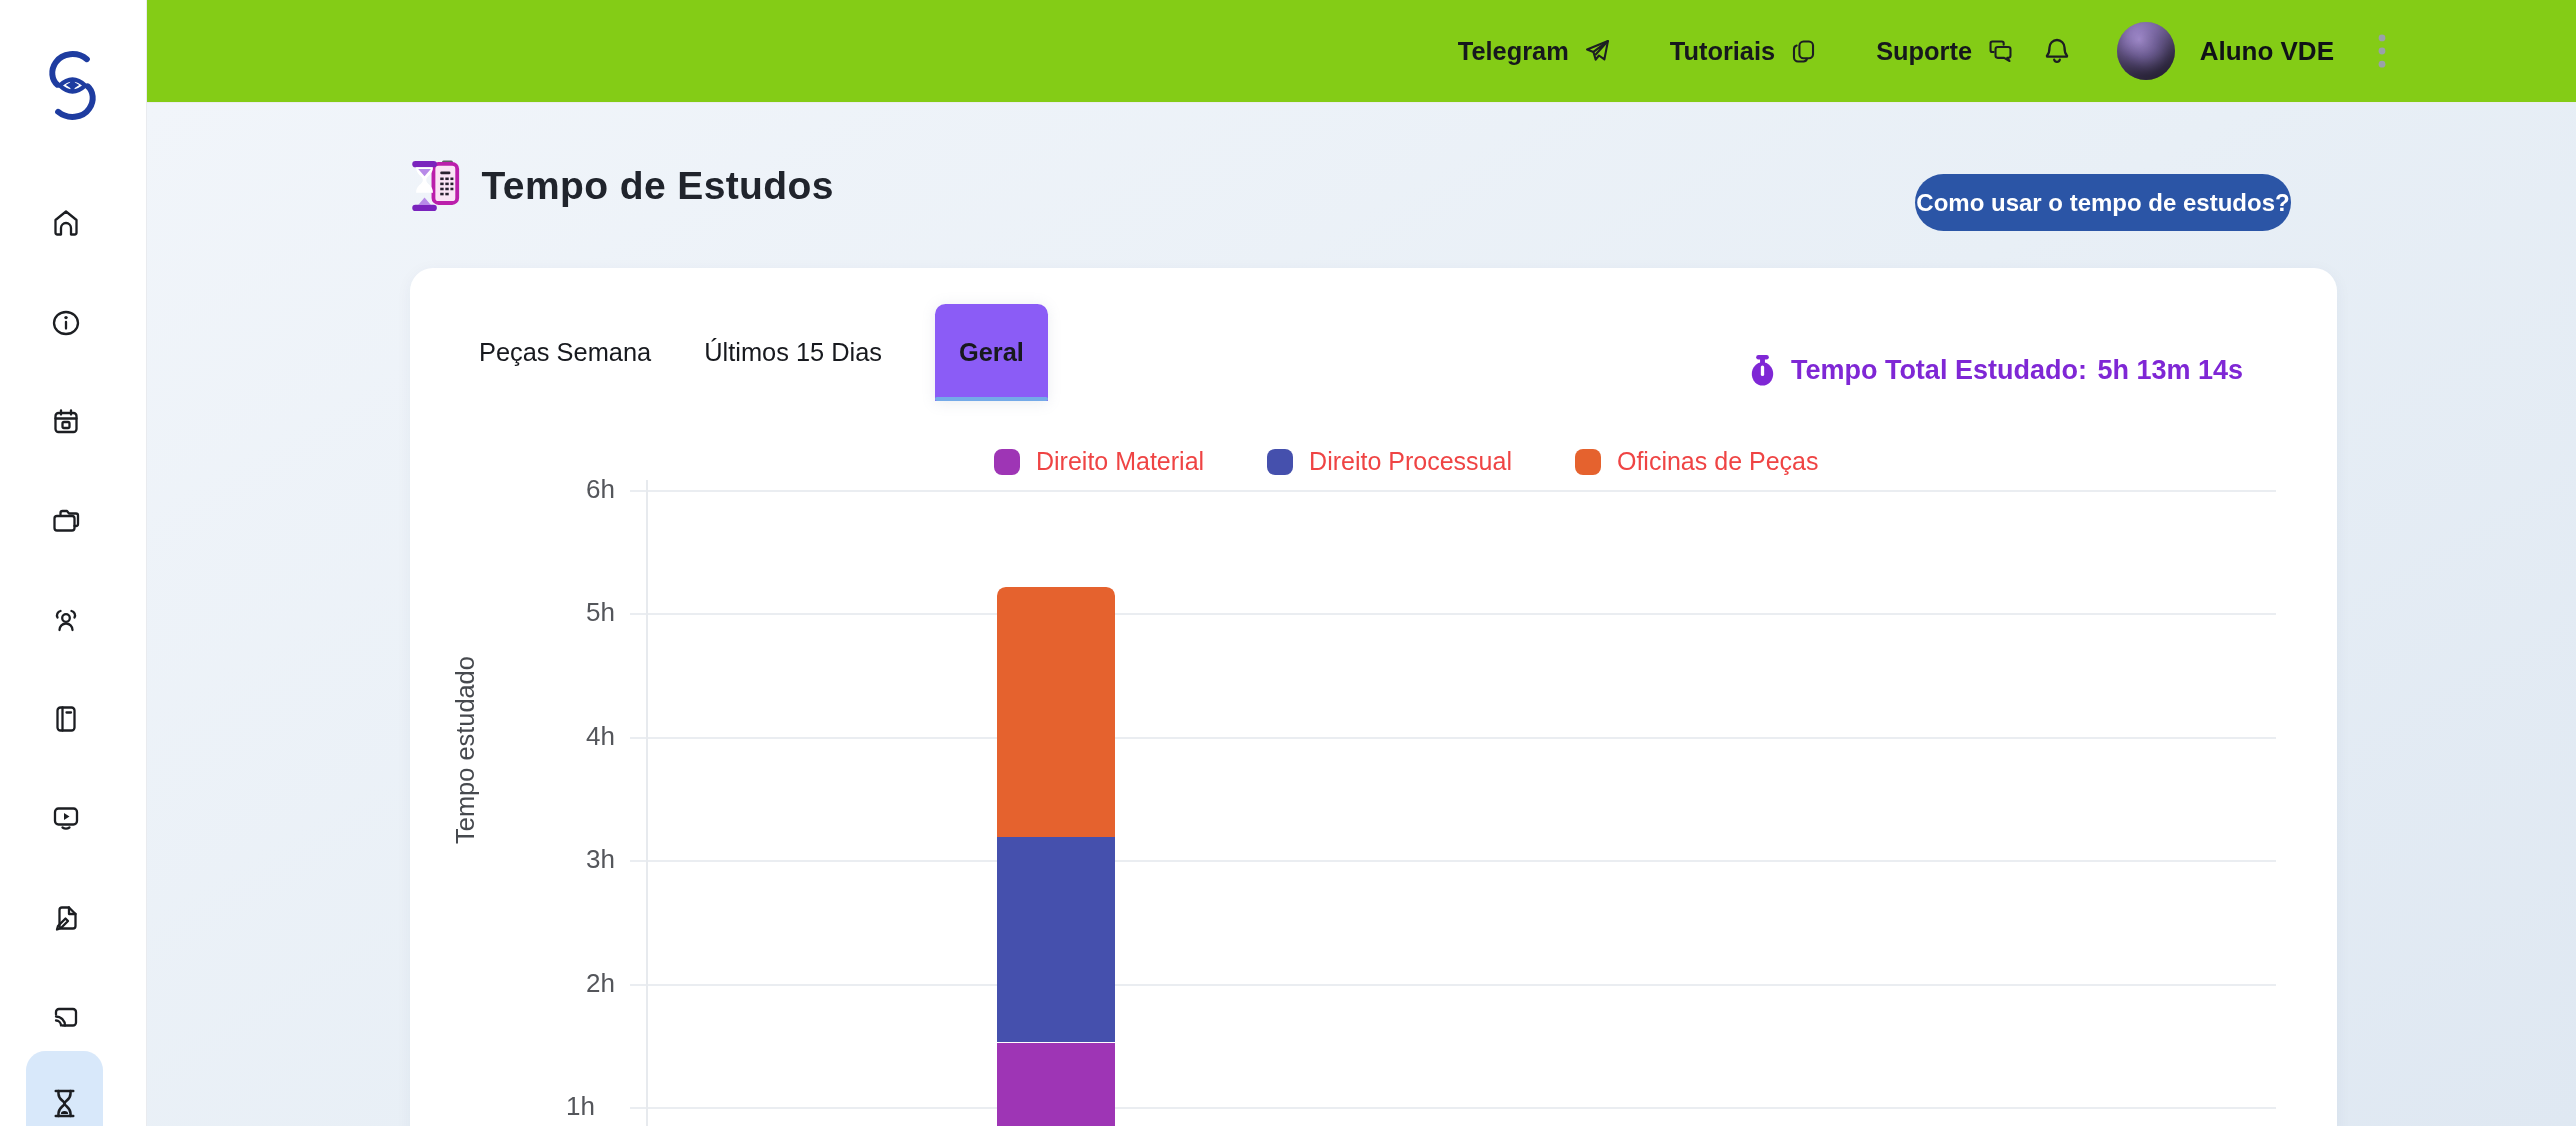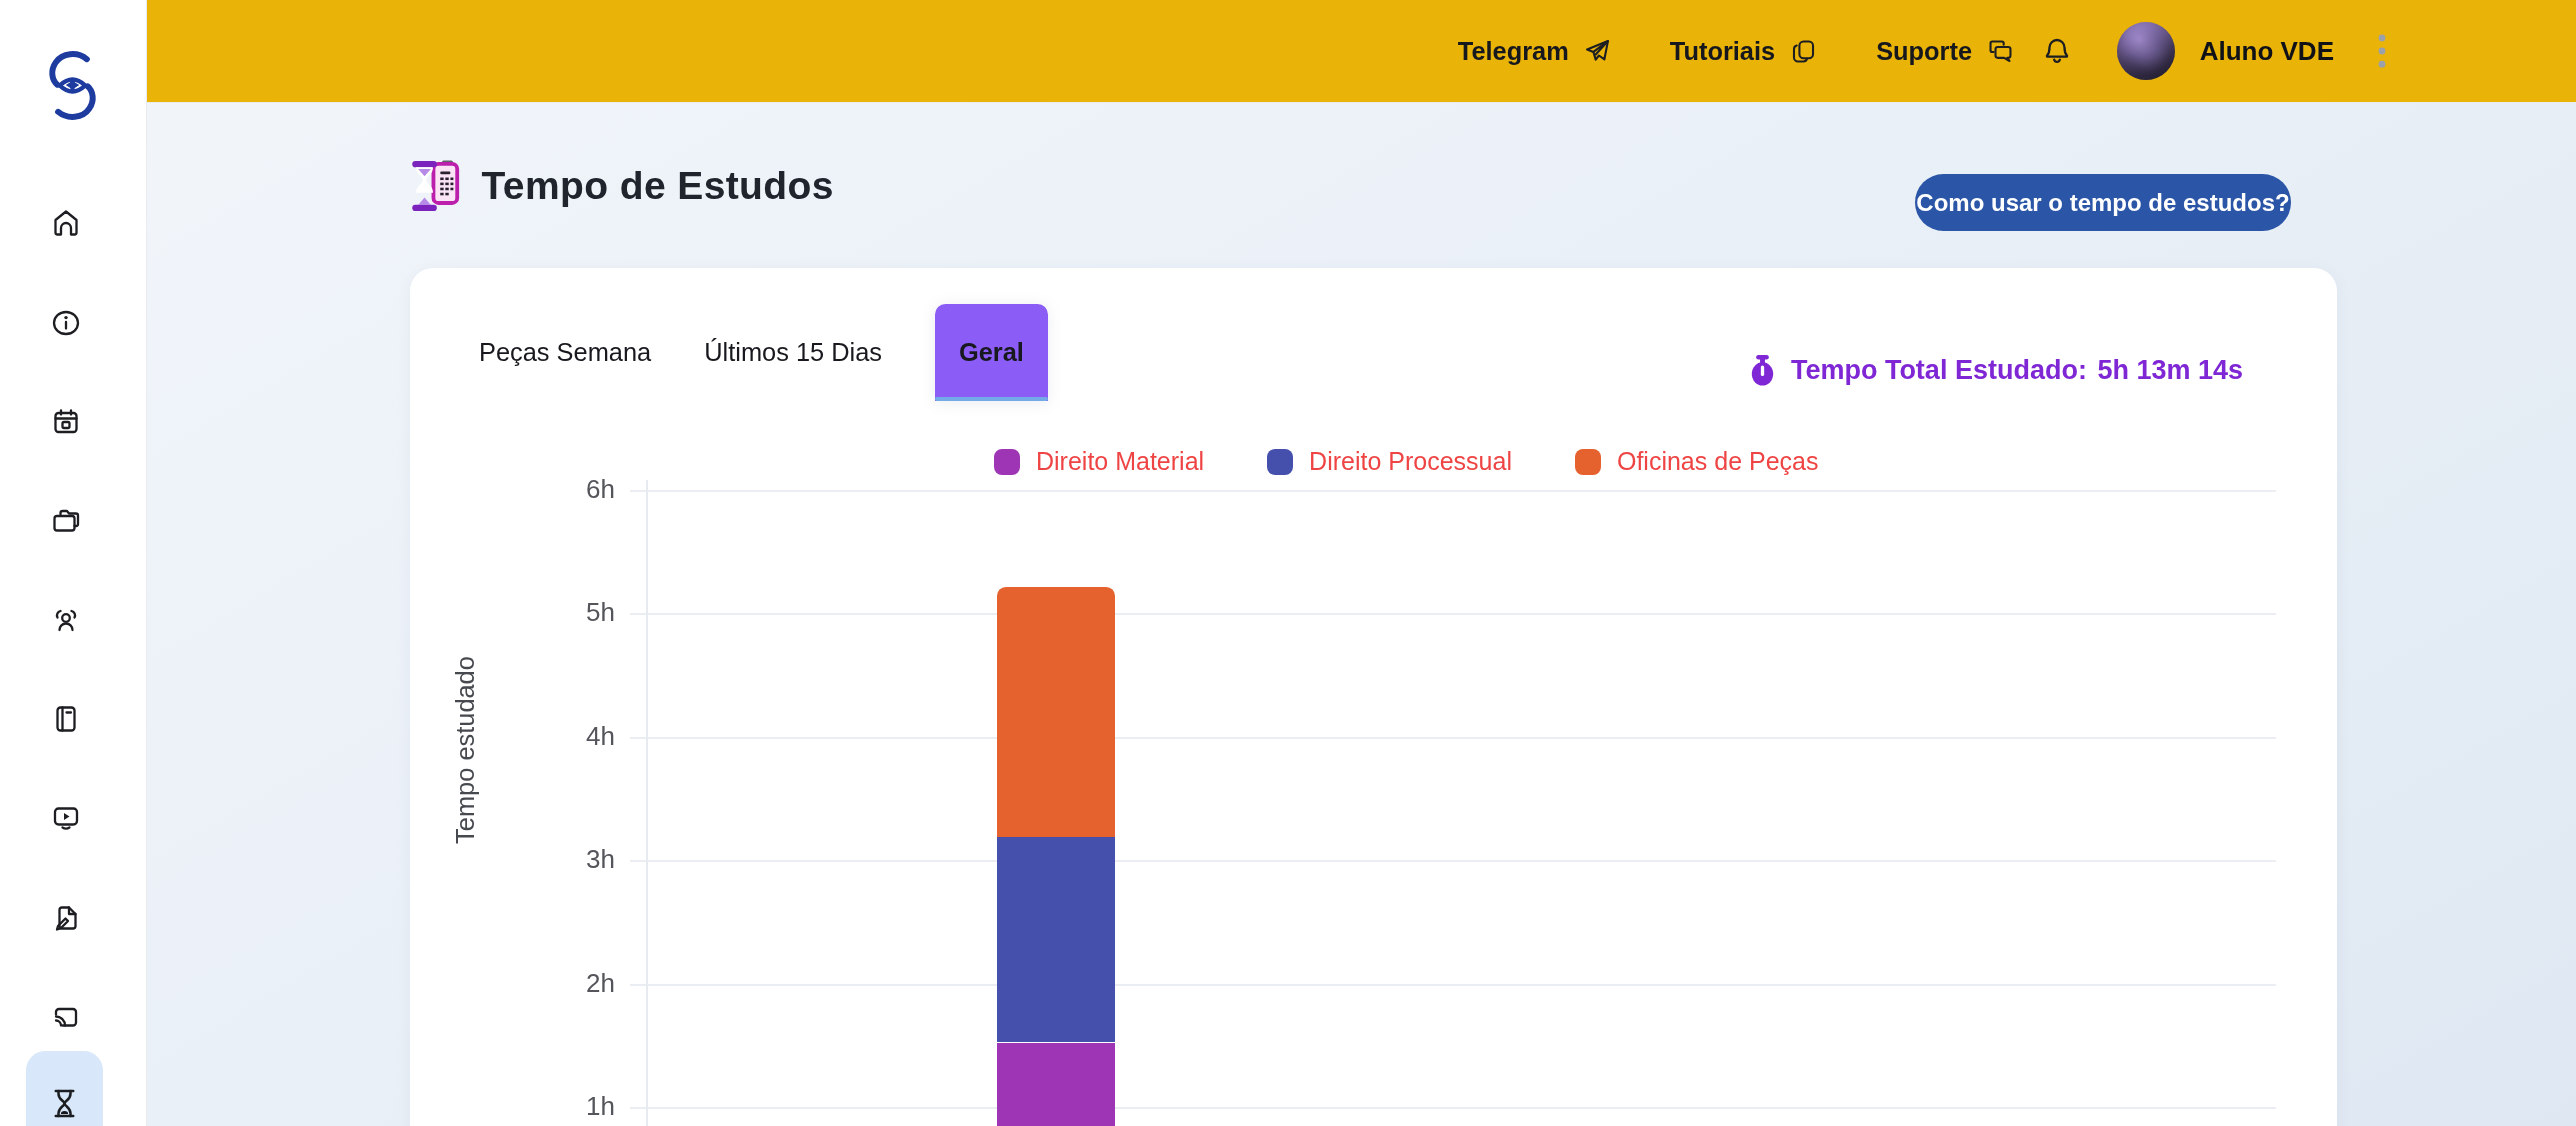--- a/index.html
+++ b/index.html
@@ -8,21 +8,21 @@
   .canvas { position:relative; width:2576px; height:1127px; overflow:hidden; background:#fff; }
 
   
   .sidebar { position:absolute; left:0; top:0; width:147px; height:1127px; background:#fff; border-right:0.9px solid #e9ebef; z-index:30; }
   .logo { position:absolute; left:39px; top:46px; width:67px; height:79px; }
   .side-item { position:absolute; left:25.4px; width:81px; height:81px; display:flex; align-items:center; justify-content:center; border-radius:19.3px; cursor:pointer; }
   .side-item svg { width:32px; height:32px; }
   .side-item.active { left:26px; width:77px; height:105px; background:#d8e8fa; border-radius:19.3px; }
 
   
-  .topbar { position:absolute; left:147px; top:0; width:2429px; height:103px; background:#eab308; border-bottom:0.9px solid #eaecf0; display:flex; align-items:center; justify-content:flex-end; padding-right:186px; z-index:25; }
+  .topbar { position:absolute; left:147px; top:0; width:2429px; height:103px; background:#84cc16; border-bottom:0.9px solid #eaecf0; display:flex; align-items:center; justify-content:flex-end; padding-right:186px; z-index:25; }
   .nav-link { display:flex; align-items:center; gap:14px; margin-right:58px; font-size:25.4px; font-weight:700; color:#16181d; cursor:pointer; }
   .nav-link svg { width:29px; height:29px; }
   .bell { margin-left:26px; margin-right:44px; cursor:pointer; display:flex; }
   .bell svg { width:32px; height:32px; }
   .avatar { width:58px; height:58px; border-radius:50%; cursor:pointer;
     background: radial-gradient(circle at 38% 30%, #9b86c4 0%, #6d5d93 34%, #423a58 68%, #2a2536 100%);
     box-shadow: inset 0 -12.3px 16px rgba(20,16,30,.55), inset 5.3px 7px 12.3px rgba(200,170,255,.35); }
   .user-name { margin-left:24.6px; font-size:26px; font-weight:700; color:#101217; }
   .kebab { margin-left:40px; cursor:pointer; display:flex; }
 
@@ -260,21 +260,21 @@
     </div>
     <div class="legend-item">
       <span class="legend-swatch" style="background: rgb(229, 98, 46);"></span>
       <span class="legend-label">Oficinas de Peças</span>
     </div>
   </div>
 
   <div id="chart-layer">
       <div class="y-axis-title" style="left: 465px; top: 750px;">Tempo estudado</div>
       <div class="gridline" style="left: 630px; top: 1107px; width: 1646px;"></div>
-      <div class="tick-label" style="left: 490px; top: 1091px;">1h</div>
+      <div class="tick-label" style="left: 470px; top: 1091px;">1h</div>
       <div class="gridline" style="left: 630px; top: 984px; width: 1646px;"></div>
       <div class="tick-label" style="left: 490px; top: 968px;">2h</div>
       <div class="gridline" style="left: 630px; top: 860px; width: 1646px;"></div>
       <div class="tick-label" style="left: 490px; top: 844px;">3h</div>
       <div class="gridline" style="left: 630px; top: 737px; width: 1646px;"></div>
       <div class="tick-label" style="left: 490px; top: 721px;">4h</div>
       <div class="gridline" style="left: 630px; top: 613px; width: 1646px;"></div>
       <div class="tick-label" style="left: 490px; top: 597px;">5h</div>
       <div class="gridline" style="left: 630px; top: 490px; width: 1646px;"></div>
       <div class="tick-label" style="left: 490px; top: 474px;">6h</div>

